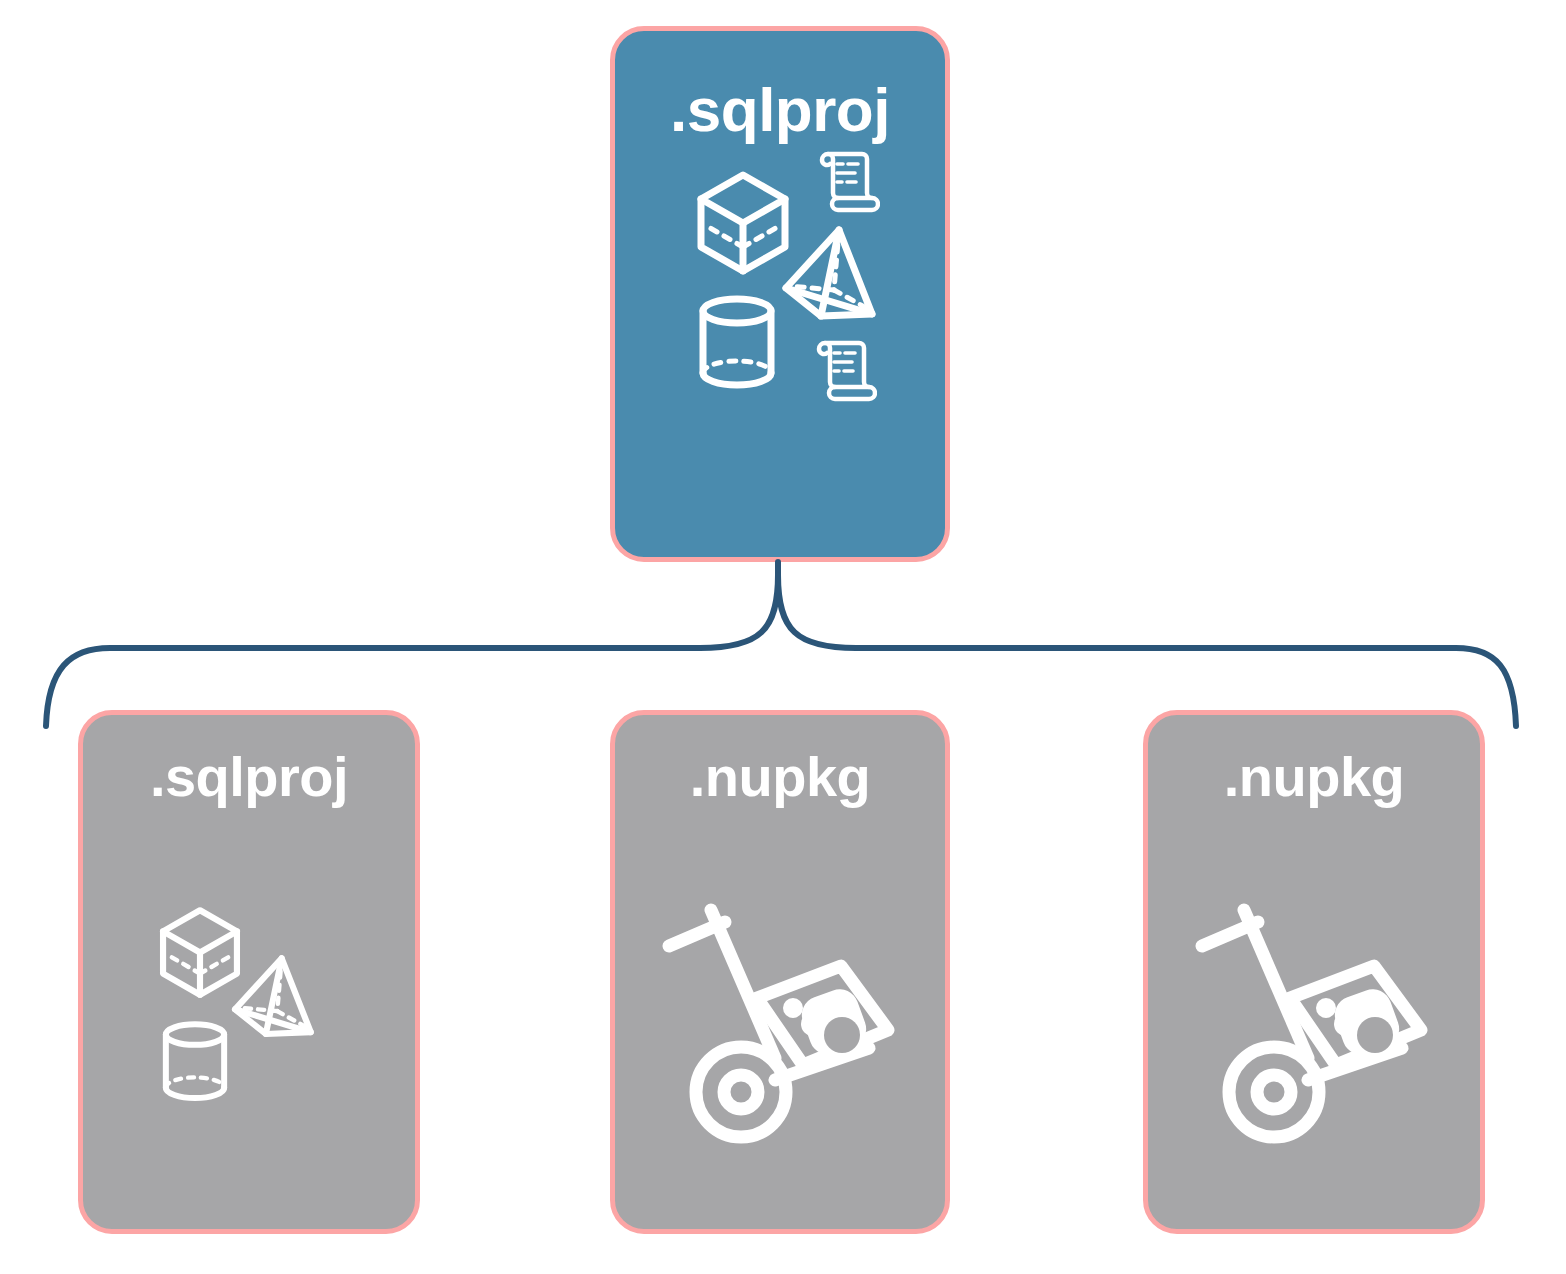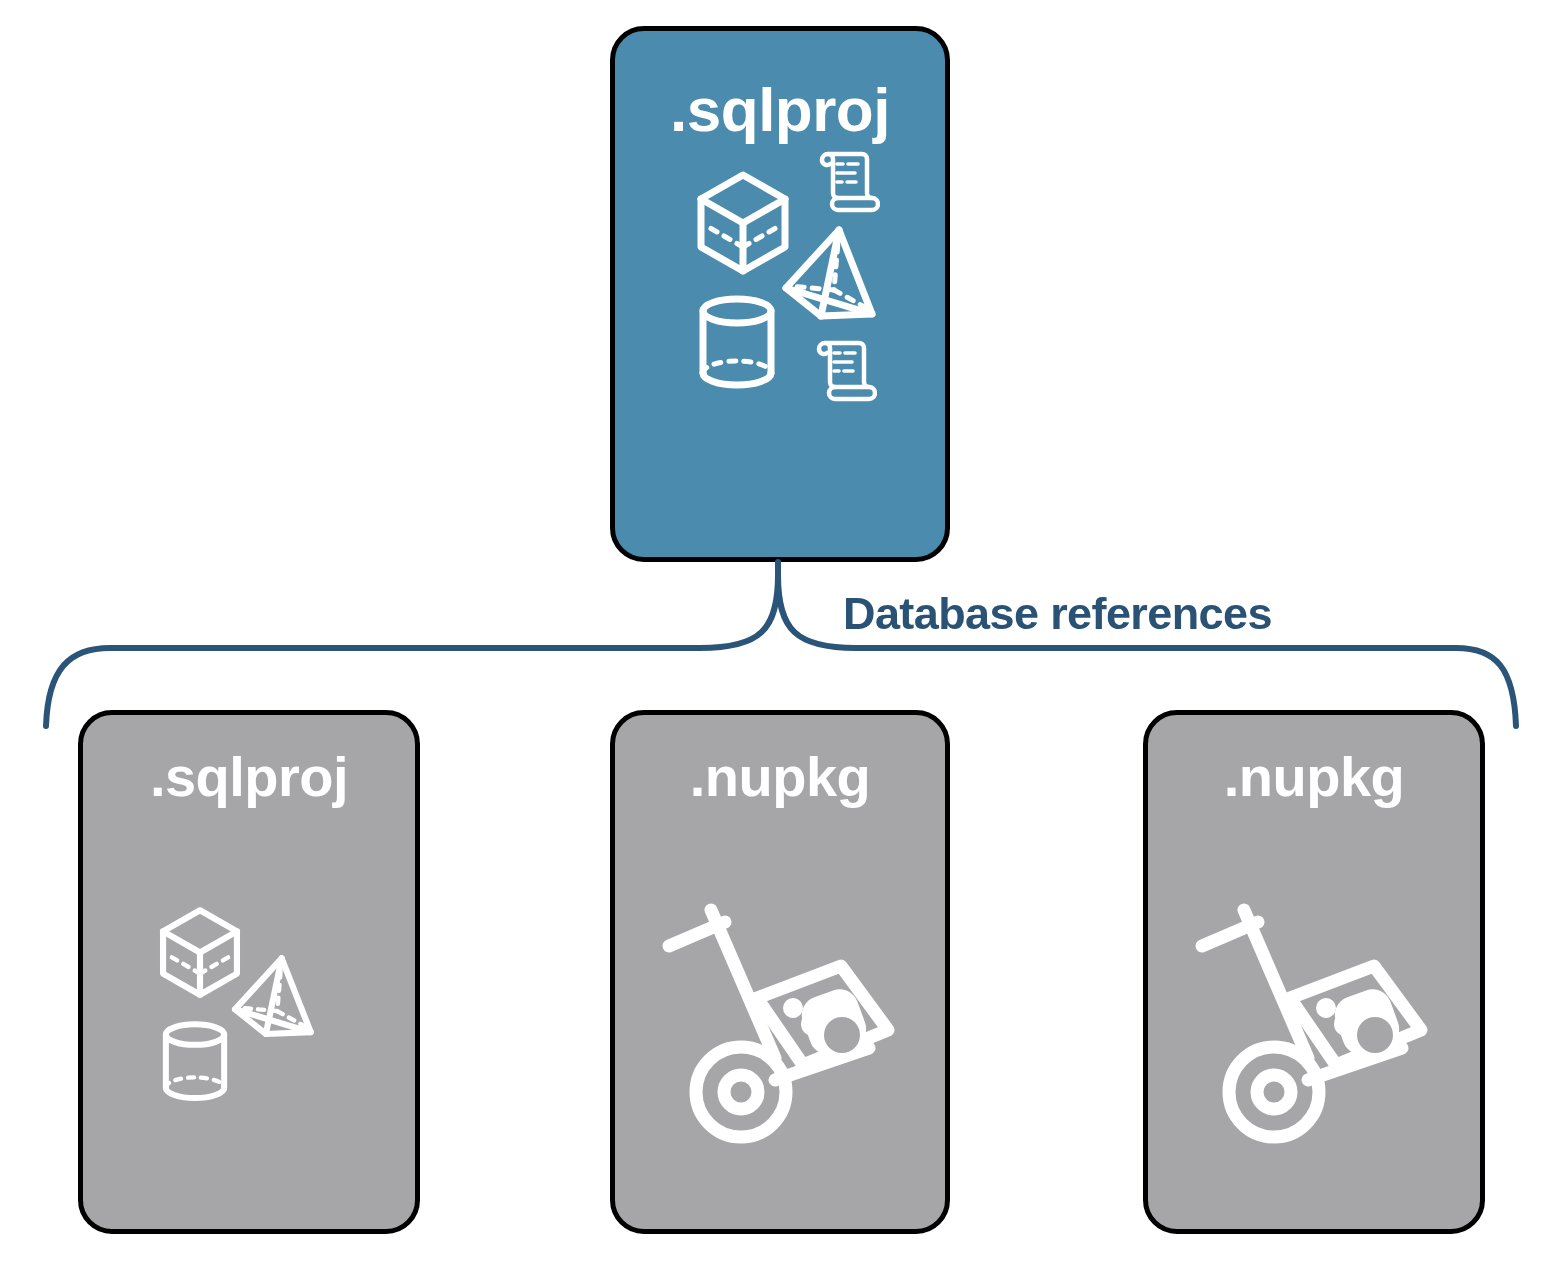--- a/index.html
+++ b/index.html
@@ -14,21 +14,21 @@
   #stage {
     position: relative;
     width: 1566px;
     height: 1274px;
     background: #ffffff;
     overflow: hidden;
   }
   .node {
     position: absolute;
     box-sizing: border-box;
-    border: 5px solid #000000;
+    border: 5px solid #fca5a5;
     border-radius: 34px;
     display: flex;
     flex-direction: column;
     align-items: center;
   }
   .node.blue { background: #4A8BAE; }
   .node.gray { background: #A6A6A8; }
 
   .node-title {
     color: #ffffff;
@@ -165,21 +165,20 @@
     <g fill="none" stroke="#2B5578" stroke-width="6" stroke-linecap="round">
 
       <path d="M778 562 L778 575"></path>
 
       <path d="M778 575 C 778 630, 760 648, 700 648 L 110 648 C 70 648, 48 668, 46 726"></path>
 
       <path d="M778 575 C 778 630, 796 648, 856 648 L 1456 648 C 1496 648, 1514 668, 1516 726"></path>
     </g>
   </svg>
 
-  <div id="brace-label">Database references</div>
 
   <div class="node gray leaf" id="node-sqlproj-1">
     <div class="node-title">.sqlproj</div>
     <div class="art">
 
       <svg style="left:73px; top:100px;" width="88" height="95" viewBox="0 0 100 108">
         <g fill="none" stroke="#ffffff" stroke-width="7" stroke-linejoin="round" stroke-linecap="round">
           <path d="M8 30 L50 6 L92 30 L50 54 Z"></path>
           <path d="M8 30 L8 78 L50 102 L92 78 L92 30"></path>
           <path d="M50 54 L50 102"></path>

